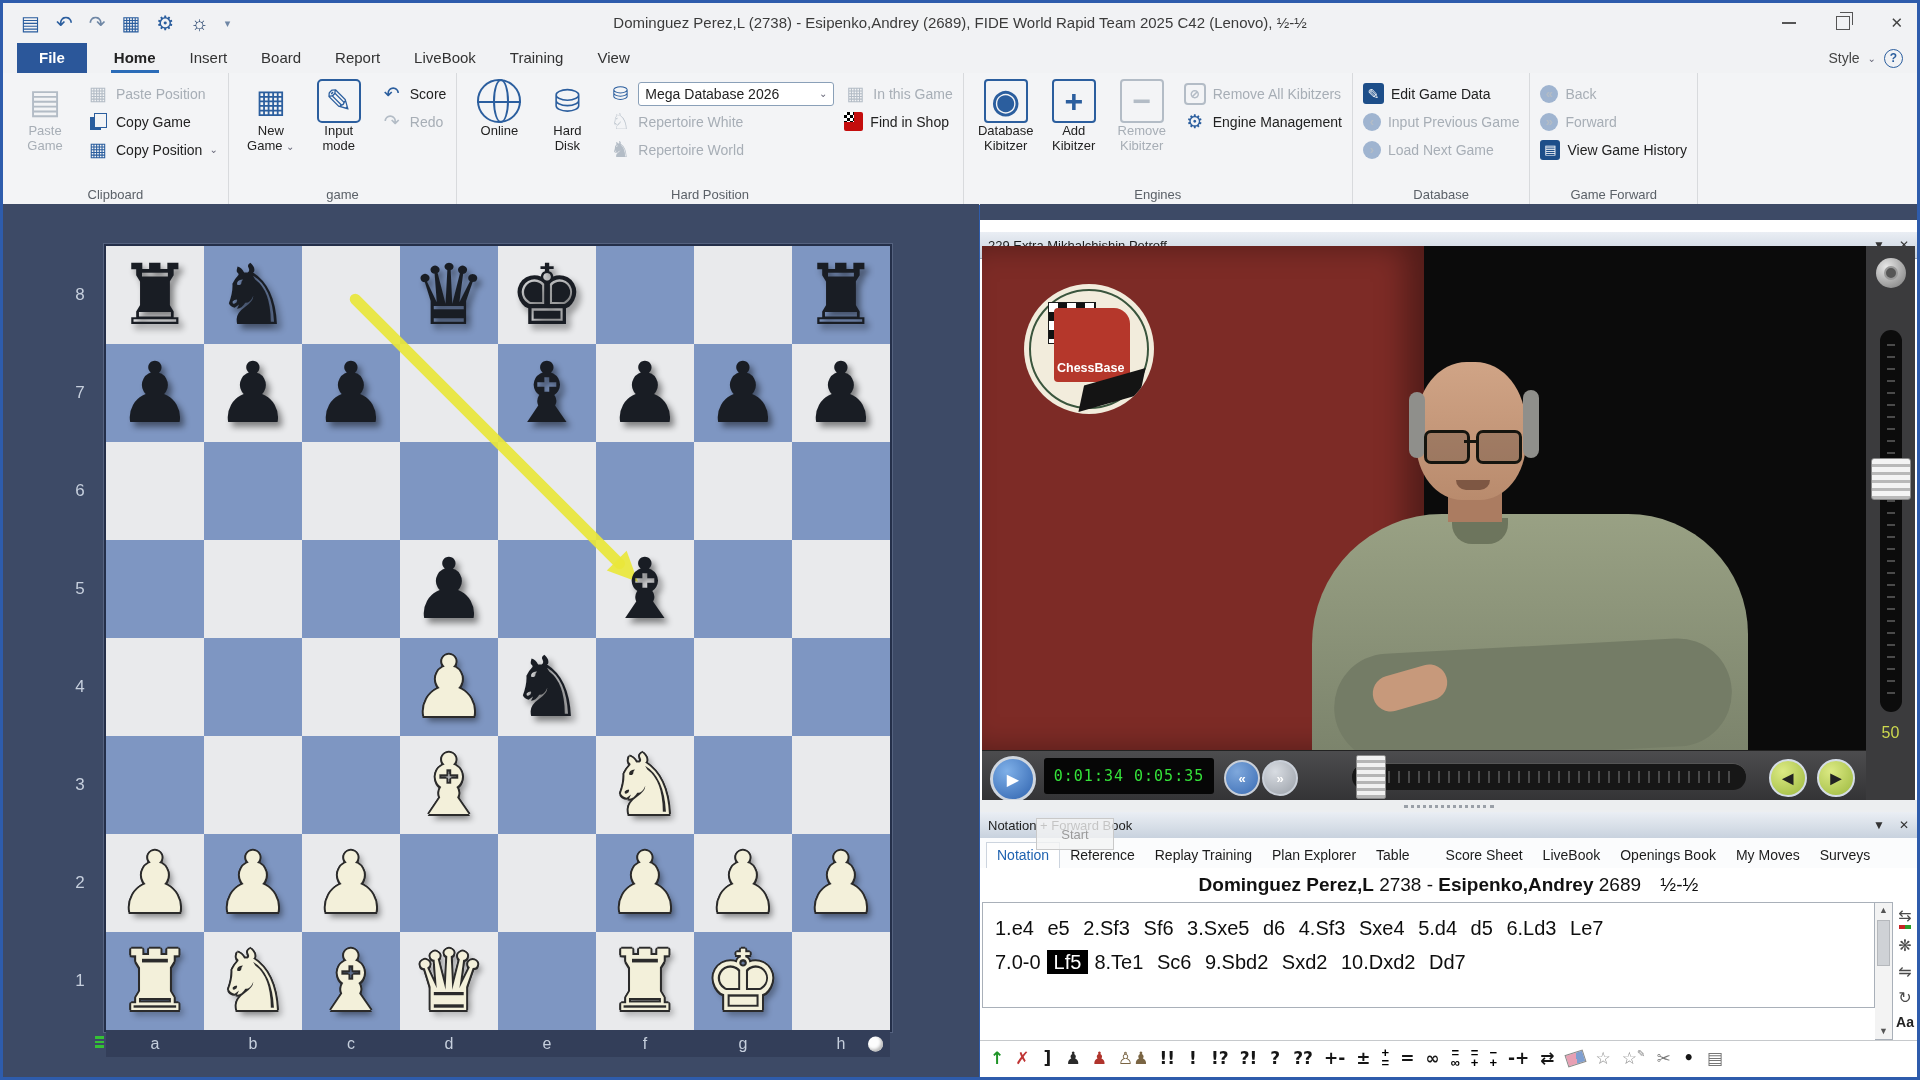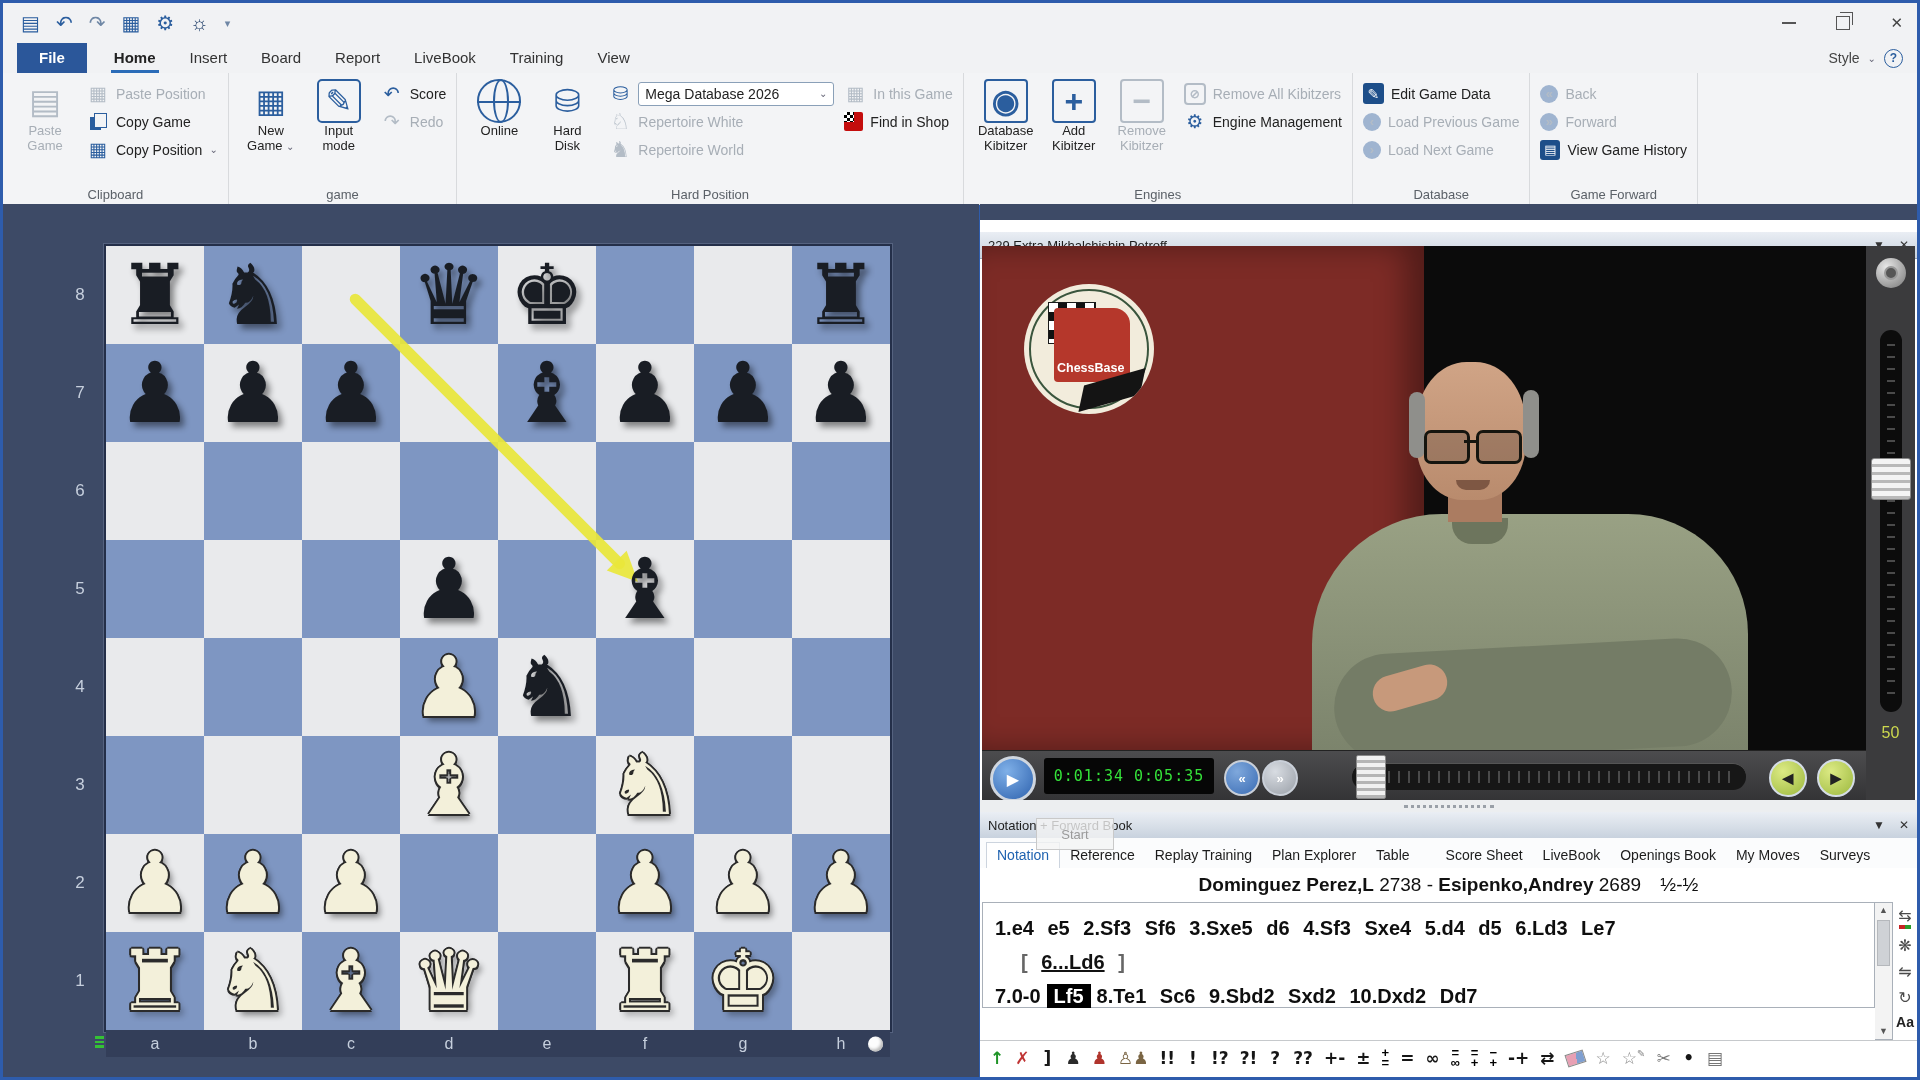--- a/index.html
+++ b/index.html
@@ -132,21 +132,21 @@
   
   .nheader{top:608px}
   .ghost{position:absolute;left:56px;top:614px;width:76px;height:30px;background:rgba(243,243,243,.78);border:1px solid #c9c9c9;color:#9a9a9a;font-size:13px;display:flex;align-items:center;justify-content:center;z-index:5}
   .ntabs{position:absolute;left:0;top:634px;right:0;height:30px;background:#fbfcfd;border-bottom:1px solid #d4d7da;display:flex;align-items:flex-end;padding-left:6px}
   .ntab{padding:4px 10px 5px 10px;font-size:14px;color:#1c1c1c;cursor:default;white-space:nowrap}
   .ntab:nth-child(6){margin-left:16px}
   .ntab.active{color:#1e62b0;background:#fff;border:1px solid #ccd4de;border-bottom:1px solid #fff;margin-bottom:-1px}
   .ngame{position:absolute;left:0;top:664px;right:0;height:34px;background:#fff;text-align:center;font-size:19px;line-height:34px;color:#111;white-space:nowrap}
   .ngame .bold{font-weight:bold}
   .ngame .res{margin-left:14px}
-  .nbody{position:absolute;left:2px;top:698px;right:42px;height:106px;background:#fff;border:1px solid #a9b0b9;padding:8px 12px;font-size:20px;font-weight:700;line-height:34px;color:#0e0e0e;box-sizing:border-box;word-spacing:8px}
+  .nbody{position:absolute;left:2px;top:698px;right:42px;height:106px;background:#fff;border:1px solid #a9b0b9;padding:8px 12px;font-size:20px;font-weight:400;line-height:34px;color:#0e0e0e;box-sizing:border-box;word-spacing:8px}
   .varline{padding-left:26px;color:#666}
   .varline .vlink{color:#111;text-decoration:underline}
   .hl{background:#000;color:#fff;padding:1px 7px;margin:0 6px}
   .nscroll{position:absolute;right:24px;top:698px;width:18px;height:138px;border:1px solid #a9b0b9;border-left:none;background:#f3f3f3;box-sizing:border-box}
   .nscroll .sa{position:absolute;left:0;right:0;height:15px;text-align:center;font-size:9px;color:#555;line-height:15px}
   .nscroll .sa.dn{bottom:0}
   .nscroll .thumb{position:absolute;left:2px;right:2px;top:17px;height:44px;background:#cfd2d6;border:1px solid #b5b8bc}
   .nside{position:absolute;right:0;top:698px;width:24px;height:138px;background:#fff;display:flex;flex-direction:column;align-items:center;gap:7px;padding-top:4px;color:#4a4a4a;font-size:16px;box-sizing:border-box}
   .nside .rg{width:12px;height:4px;background:linear-gradient(90deg,#c62222 50%,#2a9a2a 50%);margin-top:-7px}
   .nside .aa{font-size:14px;font-weight:bold;color:#222}
@@ -164,20 +164,21 @@
   <div class="titlebar">
     <div class="qa">
       <span class="q">▤</span>
       <span class="q">↶</span>
       <span class="q dim">↷</span>
       <span class="q">▦</span>
       <span class="q">⚙</span>
       <span class="q dark">☼</span>
       <span class="q dim" style="font-size:11px">▾</span>
     </div>
+    <div class="title">Dominguez Perez,L (2738) - Esipenko,Andrey (2689), FIDE World Rapid Team 2025  C42  (Lenovo), ½-½</div>
     <div class="winctl">
       <span class="mini"></span>
       <span class="restore"></span>
       <span>✕</span>
     </div>
   </div>
 
   <div class="tabsrow">
     <div id="menu-tabs" style="display:flex">
         <div class="tab file">File</div>
@@ -335,21 +336,21 @@
         <div class="grp-label">Engines</div>
       </div>
       <div class="grp">
         <div class="rows">
           <div class="ritem row">
             <span class="ic ic-edit">✎</span>
             <span>Edit Game Data</span>
           </div>
           <div class="ritem row dis">
             <span class="ic ic-nav">‹</span>
-            <span>Load Previous Game</span>
+            <span>Input Previous Game</span>
           </div>
           <div class="ritem row dis">
             <span class="ic ic-nav">›</span>
             <span>Load Next Game</span>
           </div>
         </div>
         <div class="grp-label">Database</div>
       </div>
       <div class="grp">
         <div class="rows">
@@ -570,25 +571,20 @@
     <div class="ngame">
       <span class="bold">Dominguez Perez,L</span>
       <span>2738</span>
       <span>-</span>
       <span class="bold">Esipenko,Andrey</span>
       <span>2689</span>
       <span class="res">½-½</span>
     </div>
     <div class="nbody">
       <div>1.e4 e5 2.Sf3 Sf6 3.Sxe5 d6 4.Sf3 Sxe4 5.d4 d5 6.Ld3 Le7</div>
-      <div class="varline">
-        <span>[</span>
-        <span class="vlink">6...Ld6</span>
-        <span>]</span>
-      </div>
       <div>
         <span>7.0-0</span><span class="hl">Lf5</span><span>8.Te1 Sc6 9.Sbd2 Sxd2 10.Dxd2 Dd7</span>
       </div>
     </div>
     <div class="nscroll">
       <span class="sa">▲</span>
       <span class="thumb"></span>
       <span class="sa dn">▼</span>
     </div>
     <div class="nside" id="nside">

